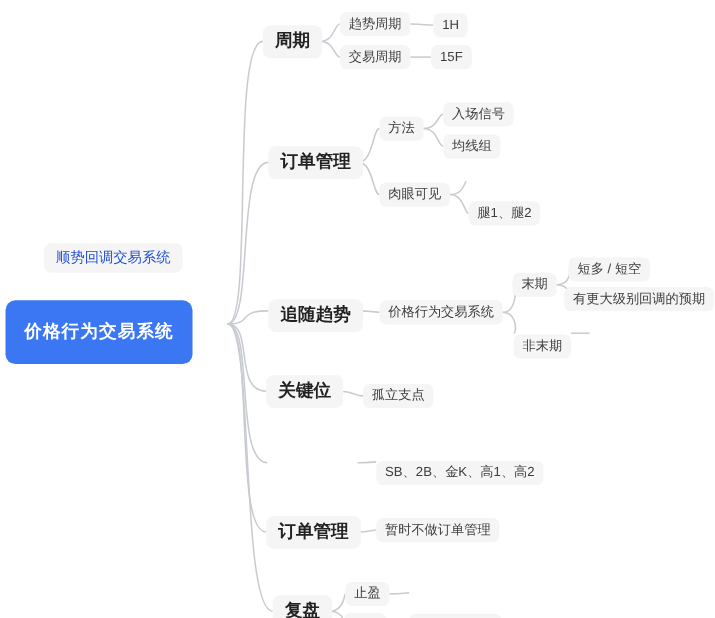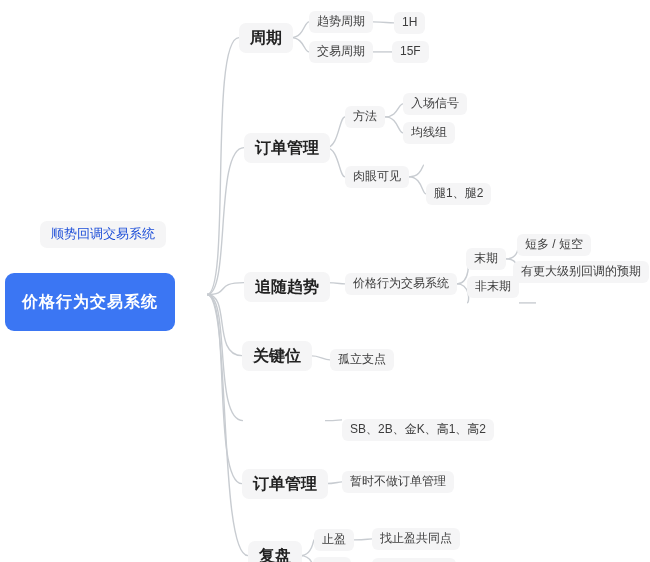--- a/index.html
+++ b/index.html
@@ -71,28 +71,27 @@
   <div class="node child" style="left:403px;top:93px">入场信号</div>
   <div class="node child" style="left:403px;top:122px">均线组</div>
   <div class="node child" style="left:345px;top:166px">肉眼可见</div>
   <div class="node child" style="left:426px;top:183px">腿1、腿2</div>
 
   <div class="node l1" style="left:244px;top:272px">追随趋势</div>
   <div class="node child" style="left:345px;top:273px">价格行为交易系统</div>
   <div class="node child" style="left:466px;top:248px">末期</div>
   <div class="node child" style="left:517px;top:234px">短多 / 短空</div>
   <div class="node child" style="left:513px;top:261px">有更大级别回调的预期</div>
-  <div class="node child" style="left:467px;top:276px">非末期</div>
+  <div class="node child" style="left:467px;top:304px">非末期</div>
 
   <div class="node l1" style="left:242px;top:341px">关键位</div>
   <div class="node child" style="left:330px;top:349px">孤立支点</div>
 
   <div class="node child" style="left:342px;top:419px">SB、2B、金K、高1、高2</div>
 
   <div class="node l1" style="left:242px;top:469px">订单管理</div>
   <div class="node child" style="left:342px;top:471px">暂时不做订单管理</div>
 
   <div class="node l1" style="left:248px;top:541px">复盘</div>
   <div class="node child" style="left:314px;top:529px">止盈</div>
-  <div class="node child" style="left:372px;top:528px">找止盈共同点</div>
   <div class="node child sliver" style="left:313px;top:557px"></div>
   <div class="node child sliver" style="left:372px;top:558px;min-width:84px"></div>
 </div>
 
 </body></html>

